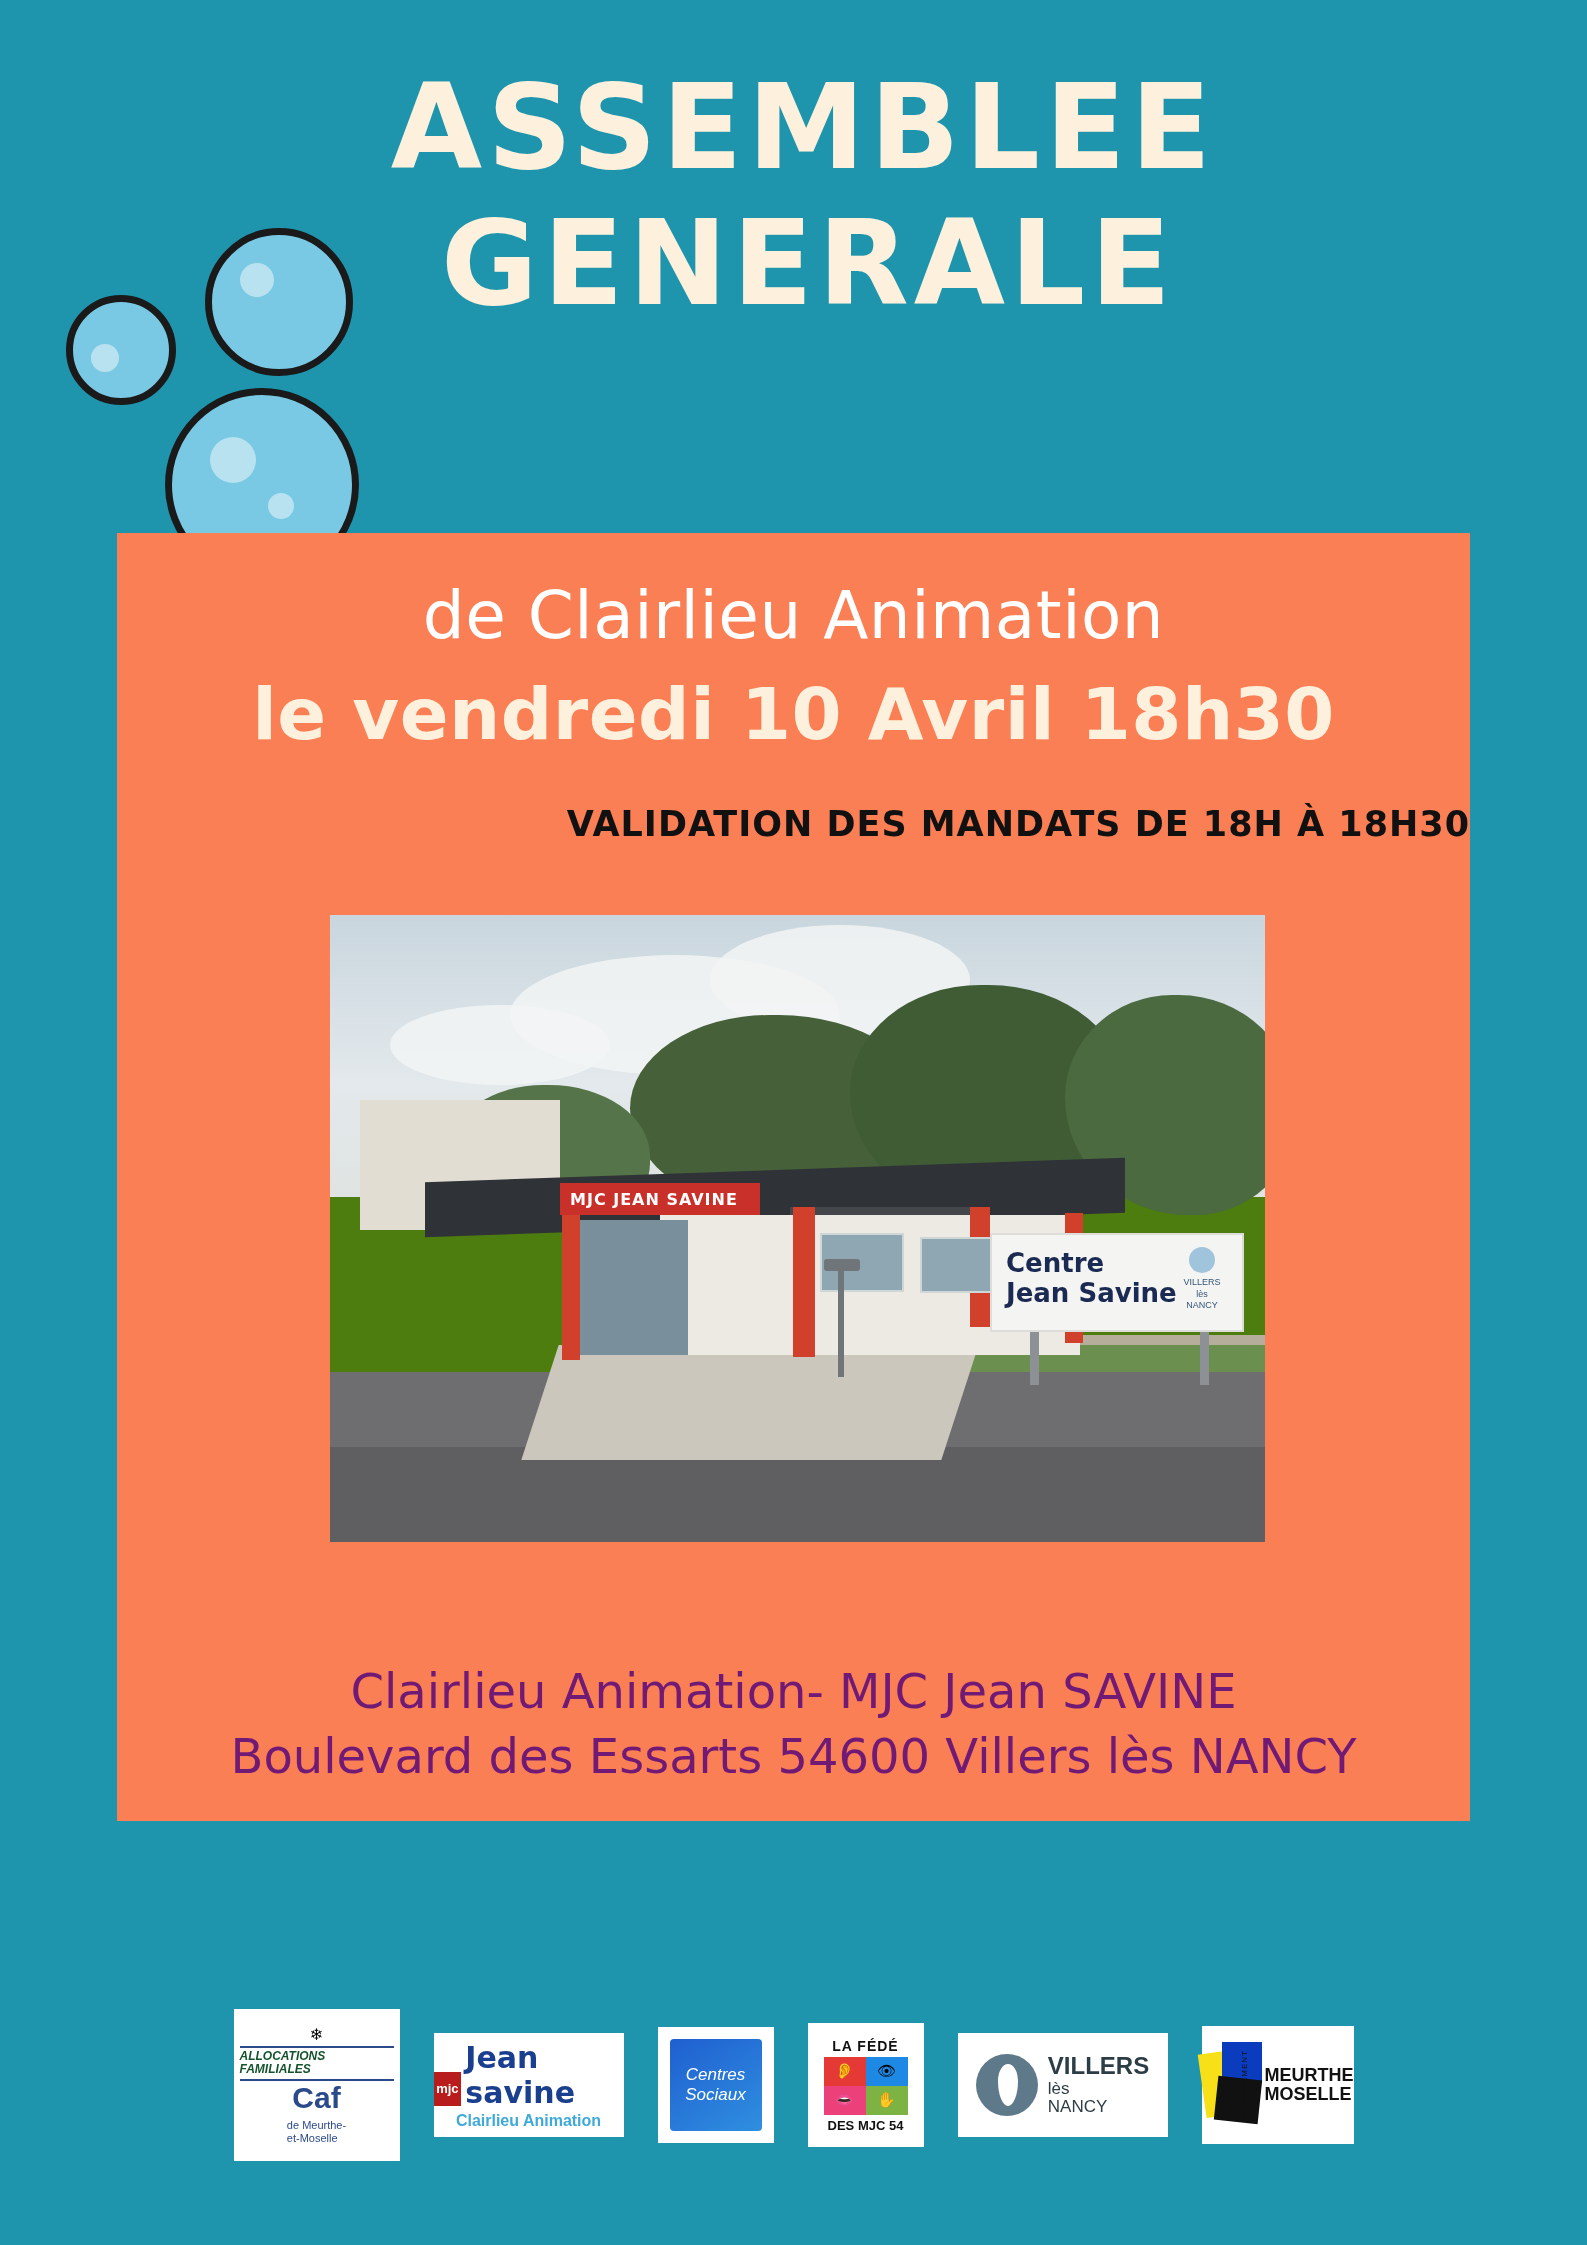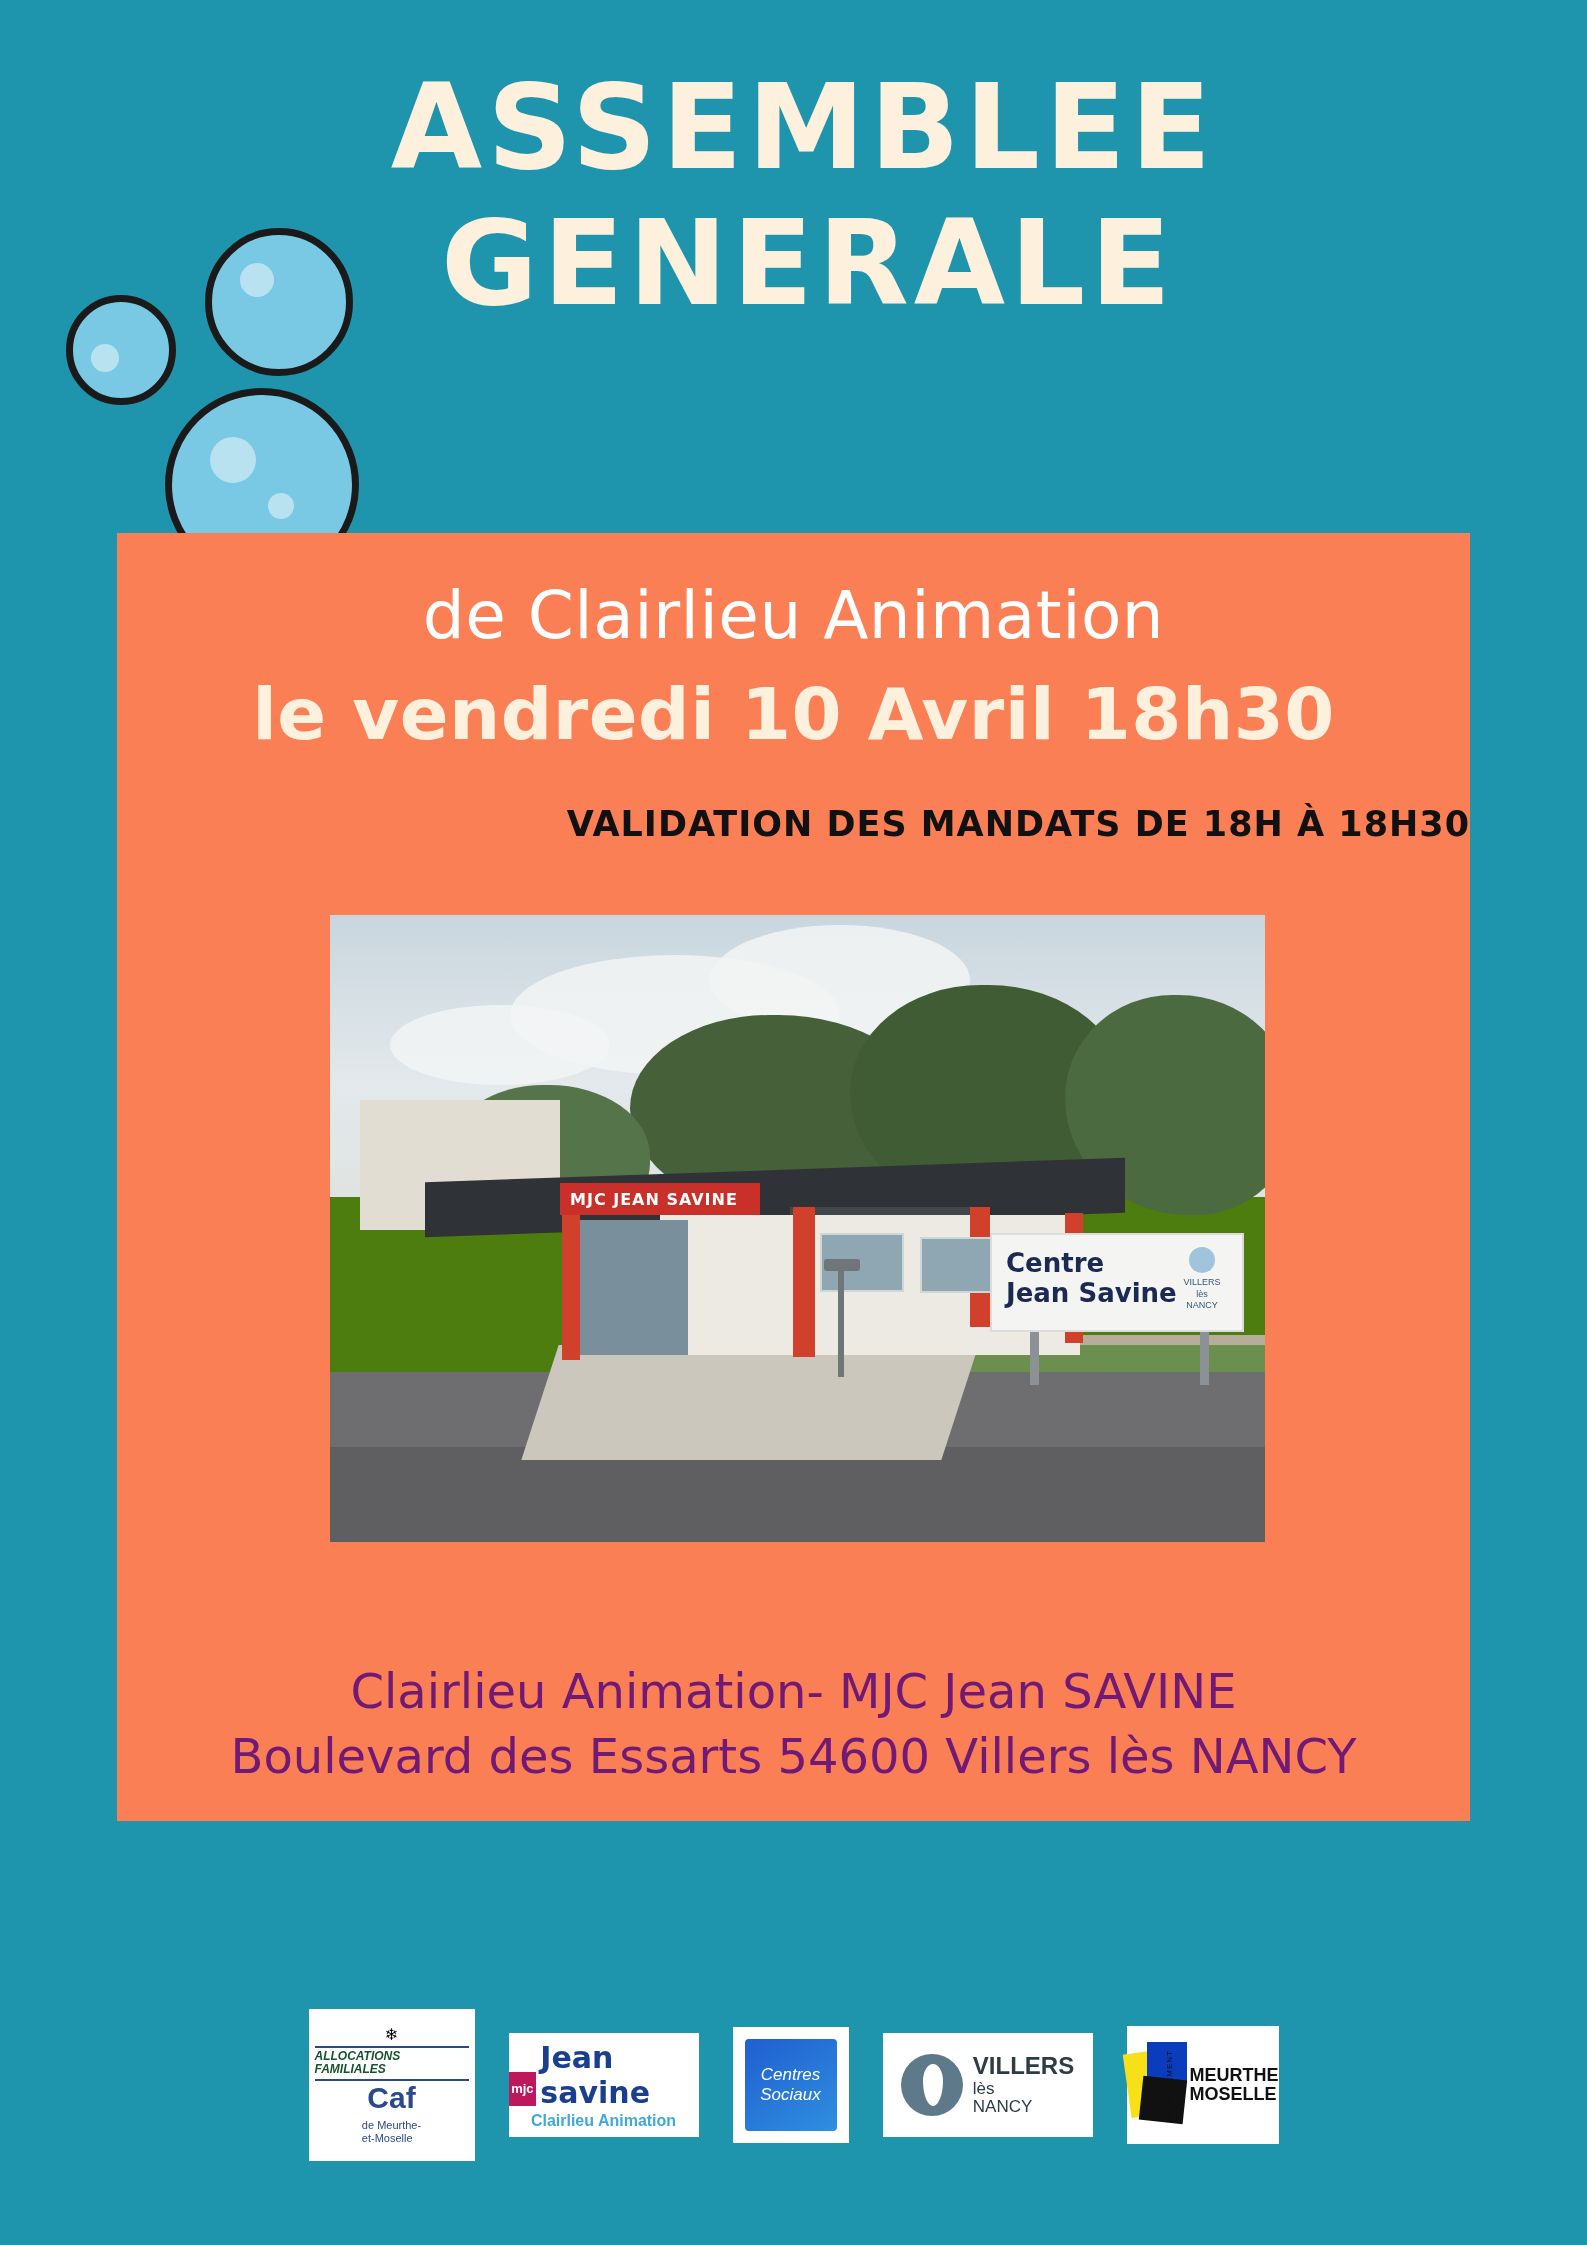--- a/index.html
+++ b/index.html
@@ -247,21 +247,21 @@
   .caf-af {
     font-size: 12px; font-weight: bold; font-style: italic; color: #14532d;
     border-top: 2px solid #2b4a8b; border-bottom: 2px solid #2b4a8b;
     margin-top: 2px; padding: 2px 0; width: 100%; line-height: 1.1;
   }
   .caf-sub { font-size: 11px; color: #2b4a8b; margin-top: 4px; line-height: 1.2; }
   .caf-big { font-size: 30px; font-weight: bold; color: #2b4a8b; }
   
   .logo-mjc { width: 190px; height: 104px; }
   .mjc-row { display: flex; align-items: center; gap: 4px; }
-  .mjc-sq { width: 34px; height: 34px; background: #be185d; color:#fff; font-size: 13px;
+  .mjc-sq { width: 34px; height: 34px; background: #b91c1c; color:#fff; font-size: 13px;
             display:flex; align-items:center; justify-content:center; font-weight:bold;margin-top:27px; }
   .mjc-name { font-size: 30px; font-weight: bold; color: #1b3f8f; font-family:"DejaVu Sans", sans-serif; }
   .mjc-sub { font-size: 16px; font-weight: bold; color: #3fa9d8; margin-top: 2px; }
   
   .logo-cs { width: 116px; height: 116px; }
   .cs-inner {
     width: 92px; height: 92px; border-radius: 4px;
     background: linear-gradient(145deg,#1f5fd0,#2f8fe0);
     color: #fff; display:flex; flex-direction:column; align-items:center; justify-content:center;
     font-style: italic; font-size: 17px; line-height: 1.15;
@@ -394,20 +394,30 @@
       <div class="mjc-sub">Clairlieu Animation</div>
     </div>
 
     <div class="logo logo-cs">
       <div class="cs-inner">
         <div>Centres</div>
         <div>Sociaux</div>
       </div>
     </div>
 
+    <div class="logo logo-fede">
+      <div class="fede-title">LA FÉDÉ</div>
+      <div class="fede-grid">
+        <div class="fg1">👂</div>
+        <div class="fg2">👁</div>
+        <div class="fg3">👄</div>
+        <div class="fg4">✋</div>
+      </div>
+      <div class="fede-sub">DES MJC 54</div>
+    </div>
 
     <div class="logo logo-villers">
       <div class="villers-mark"></div>
       <div class="villers-text">
         <span>VILLERS</span>
         <small>lès</small>
         <small>NANCY</small>
       </div>
     </div>
 

